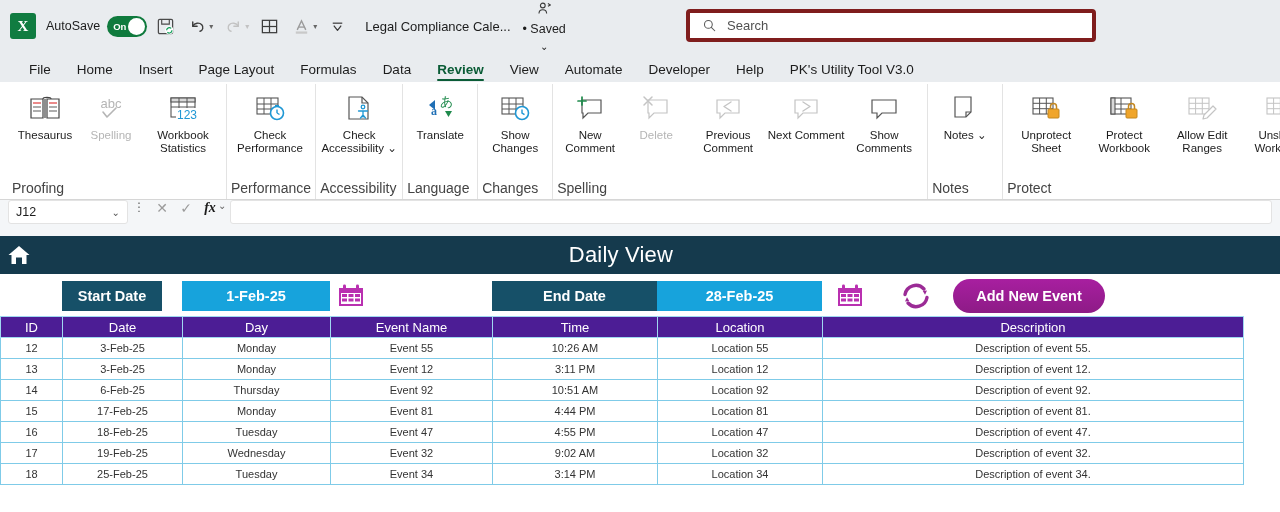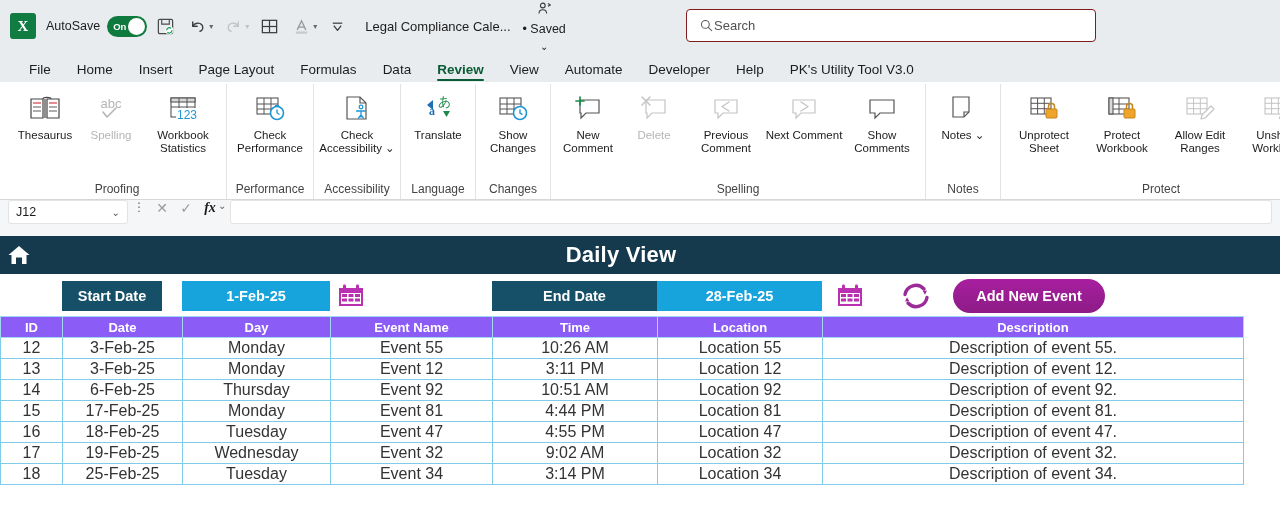--- a/index.html
+++ b/index.html
@@ -31,22 +31,22 @@
   .toggle .on-txt{font-size:9.5px;color:#fff;font-weight:bold;margin-left:4px;}
   .tb-btn{
     width:28px;height:28px;display:flex;align-items:center;justify-content:center;
     margin-left:4px;color:#444;
   }
   .tb-caret{font-size:8px;color:#666;margin-left:-2px;margin-right:2px;}
   .doc-title{font-size:13px;color:#1c1c1c;margin-left:14px;white-space:nowrap;}
   .saved-grp{display:flex;align-items:center;gap:5px;margin-left:12px;font-size:12.5px;color:#1c1c1c;flex-direction:column;}
   .searchbox{
     position:absolute;left:686px;top:9px;width:410px;height:33px;background:#fff;
-    border-radius:4px;display:flex;align-items:center;padding:0 12px;
-    border:1px solid #7f1d1d;
+    border-radius:4px;display:flex;align-items:center;padding:0 12px;gap:10px;
+    border:4px solid #7f1d1d;
   }
   .searchbox .ph{font-size:13px;color:#515151;}
 
   
   .tabs{height:30px;background:#e9ecef;display:flex;align-items:flex-end;padding-left:16px;gap:0;}
   .tab{
     font-size:13.5px;color:#1c1c1c;padding:3px 13px 5px 13px;white-space:nowrap;position:relative;
   }
   .tab.active{font-weight:bold;color:#0a5c36;}
   .tab.active:after{
@@ -55,21 +55,21 @@
 
   
   .ribbon{
     height:118px;background:#ffffff;border-bottom:1px solid #d6d6d6;
     display:flex;align-items:stretch;padding:2px 2px 0 8px;overflow:hidden;position:relative;
   }
   .rgroup{display:flex;flex-direction:column;justify-content:space-between;position:relative;padding:0 4px;}
   .rgroup + .rgroup{border-left:1px solid #e3e3e3;}
   .rrow{display:flex;align-items:flex-start;height:94px;}
   .rlabel{
-    text-align:center;font-size:12px;color:#444;padding-bottom:3px;
+    text-align:left;font-size:14px;color:#444;padding-bottom:3px;
   }
   .rbtn{
     width:66px;display:flex;flex-direction:column;align-items:center;
     padding-top:8px;gap:3px;
   }
   .rbtn.wide{width:78px;}
   .rbtn .ico{height:34px;display:flex;align-items:center;justify-content:center;}
   .rbtn .lbl{
     font-size:11.5px;color:#1c1c1c;text-align:center;line-height:13px;width:100%;
   }
@@ -90,21 +90,21 @@
   }
 
   
   .sheet{background:#ffffff;position:relative;height:272px;}
   .banner{
     height:38px;background:#153a4d;display:flex;align-items:center;position:relative;
   }
   .banner .home{width:34px;display:flex;align-items:center;justify-content:center;padding-left:4px;}
   .banner .btitle{
     position:absolute;left:0;right:38px;text-align:center;color:#ffffff;
-    font-size:22px;font-weight:bold;letter-spacing:0.2px;
+    font-size:22px;font-weight:normal;letter-spacing:0.2px;
   }
 
   
   .ctrls{height:40px;display:flex;align-items:center;position:relative;padding-top:3px;}
   .pill-dark{
     background:#165068;color:#fff;font-weight:bold;font-size:14.5px;
     display:flex;align-items:center;justify-content:center;height:30px;
   }
   .pill-blue{
     background:#17a3dc;color:#fff;font-weight:bold;font-size:14.5px;
@@ -114,25 +114,25 @@
   .refresh{width:46px;display:flex;align-items:center;justify-content:center;}
   .addbtn{
     height:34px;border-radius:17px;background:linear-gradient(180deg,#a81fa0 0%,#8d1b86 100%);
     color:#fff;font-weight:bold;font-size:14.5px;display:flex;align-items:center;justify-content:center;
     padding:0 18px;
   }
 
   
   table.grid{border-collapse:collapse;width:1243px;table-layout:fixed;margin-top:2px;}
   table.grid th{
-    background:#8b5cf6;color:#fff;font-size:13px;font-weight:bold;height:21px;
+    background:#4c1d95;color:#fff;font-size:13px;font-weight:normal;height:21px;
     border:1px solid #9fd8f0;text-align:center;padding:0;
   }
   table.grid td{
-    height:21px;border:1px solid #7fcbe8;font-size:16px;color:#333;text-align:center;
+    height:21px;border:1px solid #7fcbe8;font-size:11px;color:#333;text-align:center;
     padding:0;background:#fff;
   }
   .bottomfill{height:20px;background:#fff;}
 </style>
 </head>
 <body>
 
 <div class="titlebar">
   <div class="xl-logo">X</div>
   <div class="autosave-label">AutoSave</div>

